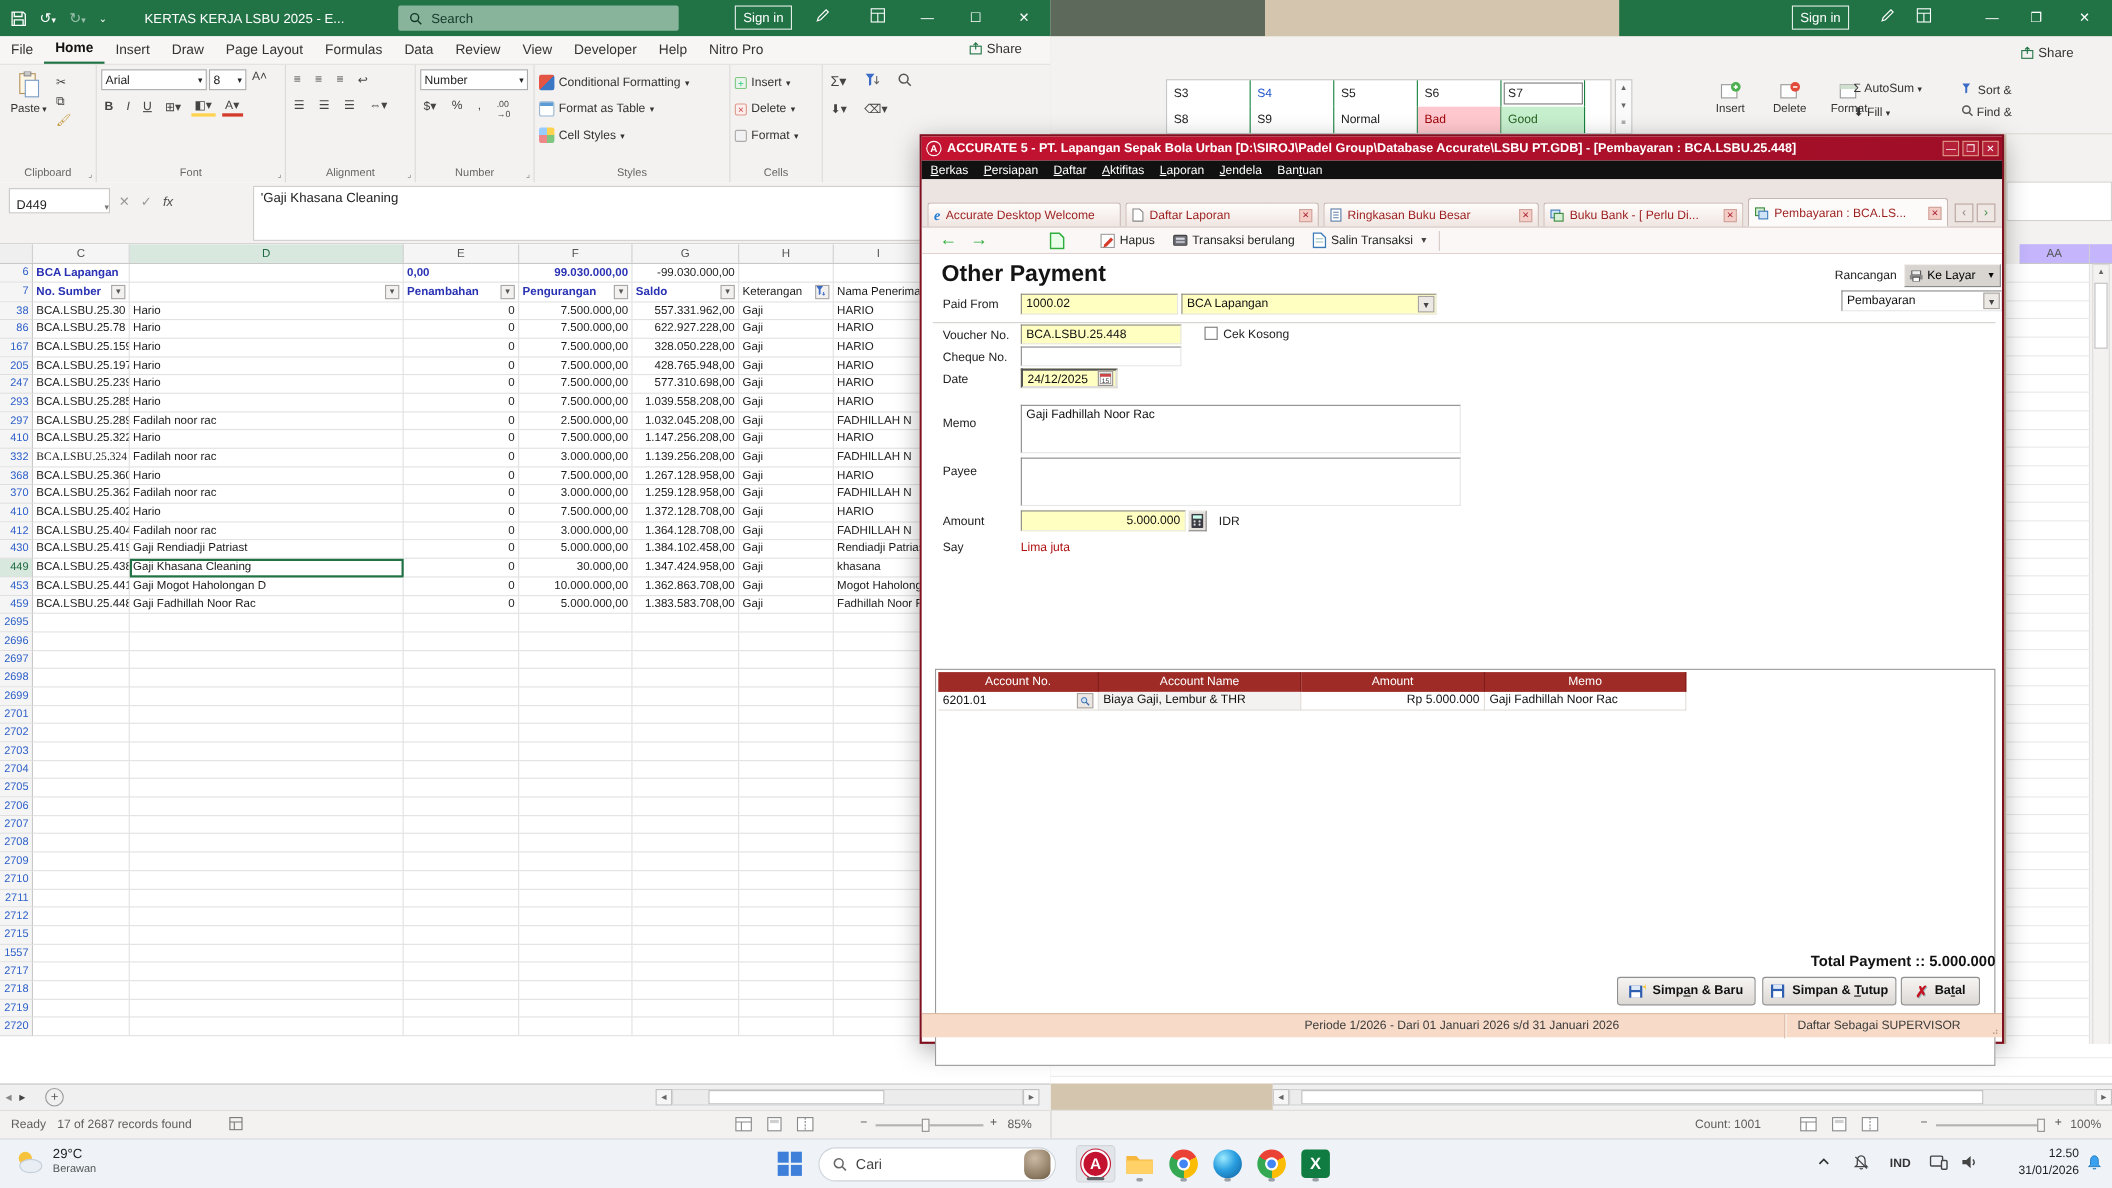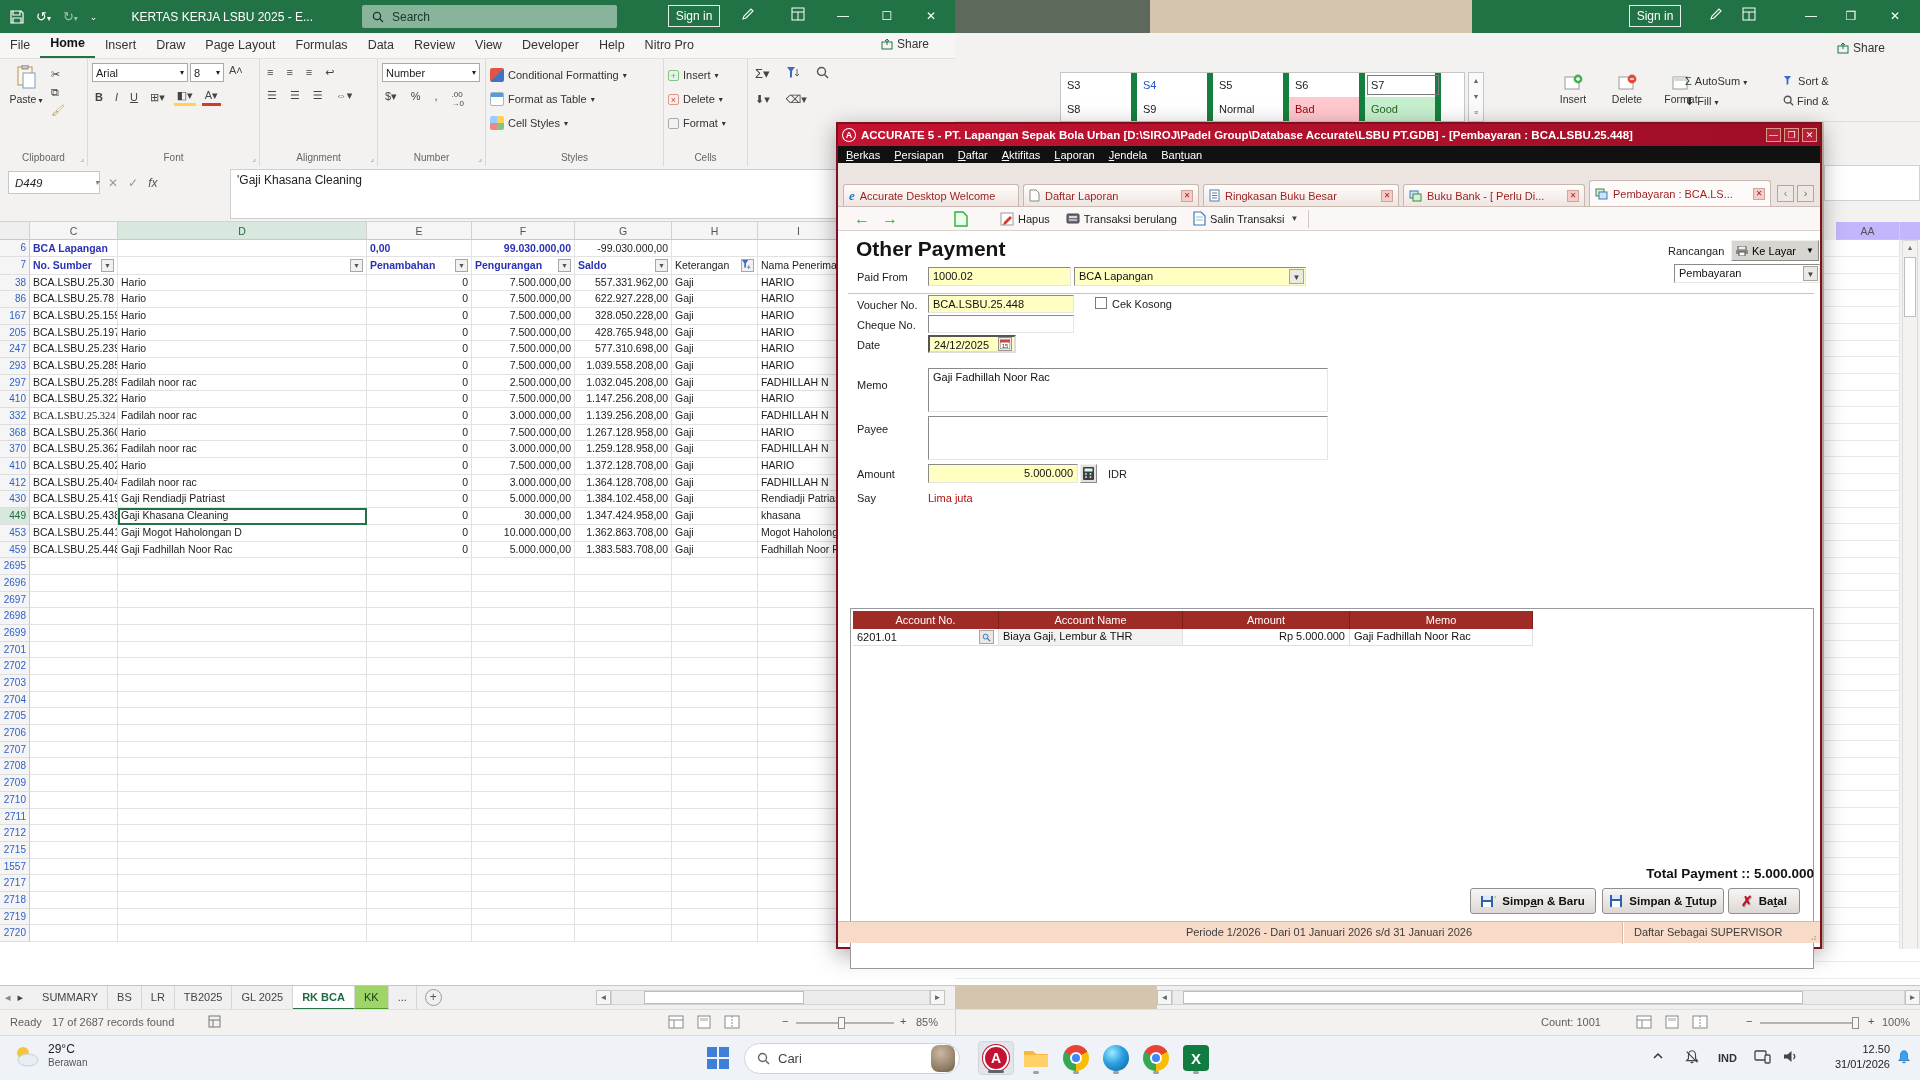--- a/index.html
+++ b/index.html
@@ -25,21 +25,21 @@
   .rgroup { position:relative; height:107px; border-right:1px solid #dcdad7; padding:4px 4px 0 4px; }
   .rglabel { position:absolute; bottom:3px; left:0; right:0; text-align:center; font-size:10px; color:#666; }
   .launcher { position:absolute; bottom:3px; right:3px; font-size:8px; color:#888; }
   .combo { background:#fff; border:1px solid #aaa; height:19px; display:flex; align-items:center; justify-content:space-between; padding:0 3px; font-size:11px; color:#222; }
   .mini { display:inline-block; font-size:11px; color:#444; padding:1px 3px; }
   .bigbtn { width:44px; text-align:center; font-size:10.5px; color:#333; }
   .stylebtn { display:flex; align-items:center; gap:4px; height:24px; font-size:11px; color:#333; white-space:nowrap; }
   .sicon { width:14px; height:14px; border-radius:2px; display:inline-block; }
 
   #xl-formula { position:absolute; left:0; top:166px; width:955px; height:56px; background:#f3f2f1; border-bottom:1px solid #d4d2cf; }
-  #namebox { position:absolute; left:8px; top:5px; width:92px; height:23px; background:#fff; border:1px solid #c9c7c5; font-size:11.5px; color:#222; display:flex; align-items:center; padding-left:6px; justify-content:space-between;font-style:italic; }
+  #namebox { position:absolute; left:8px; top:5px; width:92px; height:23px; background:#fff; border:1px solid #c9c7c5; font-size:11.5px; color:#222; display:flex; align-items:flex-end; padding-left:6px; justify-content:space-between; }
   #fxicons { position:absolute; left:108px; top:5px; height:23px; display:flex; align-items:center; gap:10px; color:#999; font-size:12px; }
   #formula-input { position:absolute; left:230px; top:3px; width:710px; height:50px; background:#fff; border:1px solid #d0cecb; font-size:12px; color:#222; padding:3px 6px; }
 
   
   #xl-grid { position:absolute; left:0; top:222px; width:955px; height:763px; overflow:hidden; background:#fff; }
   .ghead { display:flex; height:18px; background:#f5f5f5; border-bottom:1px solid #c8c8c8; }
   .ghcell { border-right:1px solid #d0d0d0; font-size:10.5px; color:#555; text-align:center; line-height:18px; }
   .xrow { display:flex; }
   .rn { width:30px; background:#f5f5f5; border-right:1px solid #c8c8c8; border-bottom:1px solid #dedede; font-size:10px; color:#2d5fc8; text-align:right; padding-right:3px; }
   .cell { border-right:1px solid #e2e2e2; border-bottom:1px solid #e2e2e2; font-size:10.5px; color:#1c1c1c; padding:0 3px; white-space:nowrap; overflow:hidden; }
@@ -55,21 +55,21 @@
   #hscroll-l { position:absolute; left:596px; top:989px; width:349px; height:16px; display:flex; align-items:center; }
 
   #xl-status { position:absolute; left:0; top:1009px; width:955px; height:26px; background:#f3f2f1; border-top:1px solid #e1dfdd; font-size:11px; color:#605e5c; }
 
   
   #xl-behind { position:absolute; left:955px; top:0; width:195px; height:33px; background:#5d695a; z-index:1; }
   #xlr-title { position:absolute; left:1472px; top:0; width:448px; height:33px; background:#217346; z-index:1; }
   #xlr-ribbon { position:absolute; left:955px; top:33px; width:965px; height:89px; background:#f3f2f1; z-index:1; font-size:10.5px; color:#444; border-bottom:1px solid #e0deda; }
   .gal { position:absolute; left:105px; top:39px; width:405px; height:50px; background:#fff; border:1px solid #c6c6c6; z-index:1; }
   .galrow { display:flex; height:24px; }
-  .galcell { width:76px; border-right:6px solid #15803d; font-size:11px; color:#222; line-height:24px; padding-left:6px; white-space:nowrap; overflow:hidden; }
+  .galcell { width:76px; border-right:1px solid #15803d; font-size:11px; color:#222; line-height:24px; padding-left:6px; white-space:nowrap; overflow:hidden; }
   .galcell.blue { color:#2255cc; }
   .galcell.bad { background:#ffc7ce; color:#9c0006; }
   .galcell.good { background:#c6efce; color:#276221; }
   .galcell.boxed { outline:1px solid #7a7a7a; outline-offset:-3px; }
   #xlr-strip { position:absolute; left:1824px; top:122px; width:96px; height:863px; background:#f3f2f1; z-index:1; }
   #xlr-hscroll { position:absolute; left:1157px; top:985px; width:763px; height:24px; background:#f0f0f0; border-top:1px solid #c6c6c6; z-index:1; display:flex; align-items:center; }
   #xlr-status { position:absolute; left:955px; top:1009px; width:965px; height:26px; background:#f3f2f1; border-top:1px solid #e1dfdd; border-left:1px solid #d5d3d1; z-index:1; font-size:11px; color:#605e5c; }
   #xlr-grid-below { position:absolute; left:955px; top:949px; width:965px; height:36px; background:#fff; z-index:1; }
 
   .sbarbtn { width:15px; height:15px; background:#f6f6f6; border:1px solid #c2c2c2; font-size:8px; color:#666; text-align:center; line-height:13px; }
@@ -820,30 +820,20 @@
           <div class="cell" style="width: 97px; line-height: 15.7px;"></div>
           <div class="cell" style="width: 86px; line-height: 15.7px;"></div>
           <div class="cell" style="width: 82px; line-height: 15.7px;"></div>
           <div class="cell" style="width: 115px; line-height: 15.7px;"></div>
         </div>
       </div>
 
     <div id="xl-sheettabs">
       <span style="margin:0 5px;color:#888">◂</span>
       <span style="margin:0 10px 0 2px;color:#444">▸</span>
-      <span id="sheettab-mount" style="display:flex">
-          <div class="stab">SUMMARY</div>
-          <div class="stab">BS</div>
-          <div class="stab">LR</div>
-          <div class="stab">TB2025</div>
-          <div class="stab">GL 2025</div>
-          <div class="stab active">RK BCA</div>
-          <div class="stab green">KK</div>
-          <div class="stab">...</div>
-        </span>
       <span style="margin-left:8px;width:17px;height:17px;border:1px solid #9a9a9a;border-radius:50%;text-align:center;line-height:15px;color:#555;font-size:12px">+</span>
     </div>
     <div id="hscroll-l">
       <div class="sbarbtn">◄</div>
       <div class="sbartrack">
           <div class="sbarthumb" style="left:32px;width:160px"></div>
         </div>
       <div class="sbarbtn">►</div>
     </div>
 

